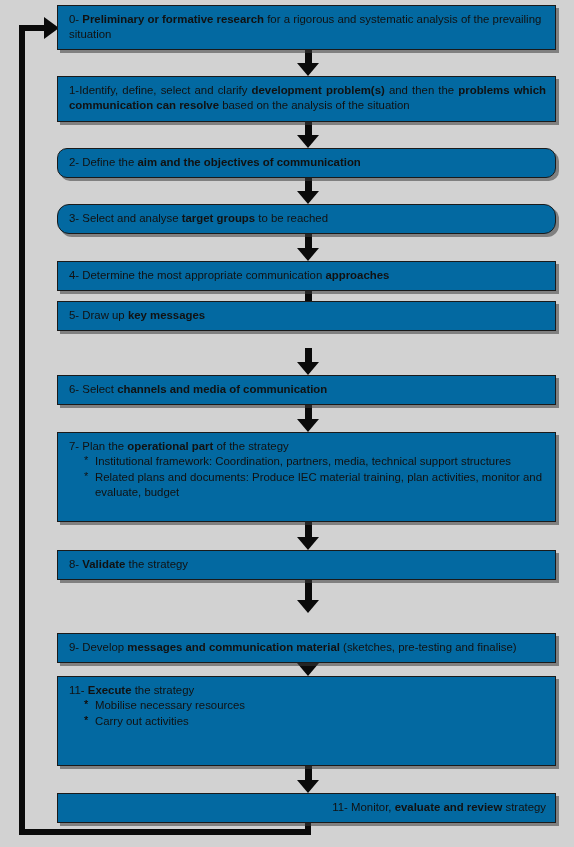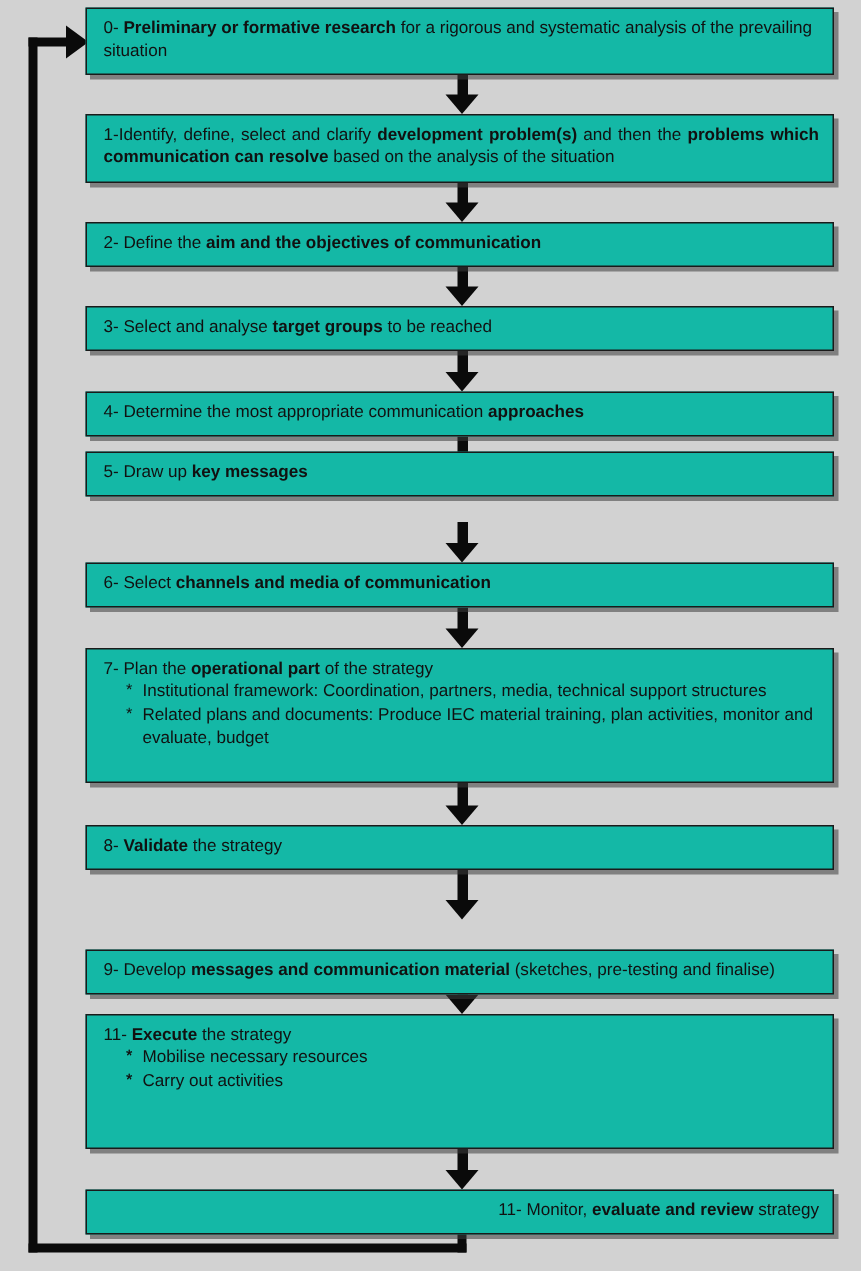--- a/index.html
+++ b/index.html
@@ -51,21 +51,21 @@
     border-left: 11px solid transparent;
     border-right: 11px solid transparent;
     border-top: 13px solid #0a0a0a;
   }
   
   .box {
     position: absolute;
     left: 57px;
     width: 499px;
     box-sizing: border-box;
-    background: #14b8a6;
+    background: #0369a1;
     border: 1.5px solid #1a1a1a;
     box-shadow: 3px 3px 0 rgba(60,60,60,0.55);
     font-size: 11.4px;
     line-height: 15.2px;
     color: #111111;
     padding: 6px 9px 6px 11px;
   }
   .box .line { white-space: normal; }
   .box.justify .line { text-align: justify; text-align-last: left; }
   .box b { font-weight: bold; }
@@ -121,24 +121,24 @@
       <div class="conn" style="top: 766px; height: 16px;"></div>
       <div class="conn-head" style="top: 780px;"></div>
     </div>
   <div id="boxes">
       <div class="box" style="top: 5px; min-height: 45px;">
         <div class="line"><span>0- </span><b>Preliminary or formative research</b><span> for a rigorous and systematic analysis of the prevailing situation</span></div>
       </div>
       <div class="box justify" style="top: 76px; min-height: 46px;">
         <div class="line"><span>1-Identify, define, select and clarify </span><b>development problem(s)</b><span> and then the </span><b>problems which communication can resolve</b><span> based on the analysis of the situation</span></div>
       </div>
-      <div class="box" style="top: 148px; min-height: 30px;">
+      <div class="box" style="top: 148px; min-height: 30px; border-radius: 10px;">
         <div class="line"><span>2- Define the </span><b>aim and the objectives of communication</b></div>
       </div>
-      <div class="box" style="top: 204px; min-height: 30px;">
+      <div class="box" style="top: 204px; min-height: 30px; border-radius: 12px;">
         <div class="line"><span>3- Select and analyse </span><b>target groups</b><span> to be reached</span></div>
       </div>
       <div class="box" style="top: 261px; min-height: 30px;">
         <div class="line"><span>4- Determine the most appropriate communication </span><b>approaches</b></div>
       </div>
       <div class="box" style="top: 301px; min-height: 30px;">
         <div class="line"><span>5- Draw up </span><b>key messages</b></div>
       </div>
       <div class="box" style="top: 375px; min-height: 30px;">
         <div class="line"><span>6- Select </span><b>channels and media of communication</b></div>

